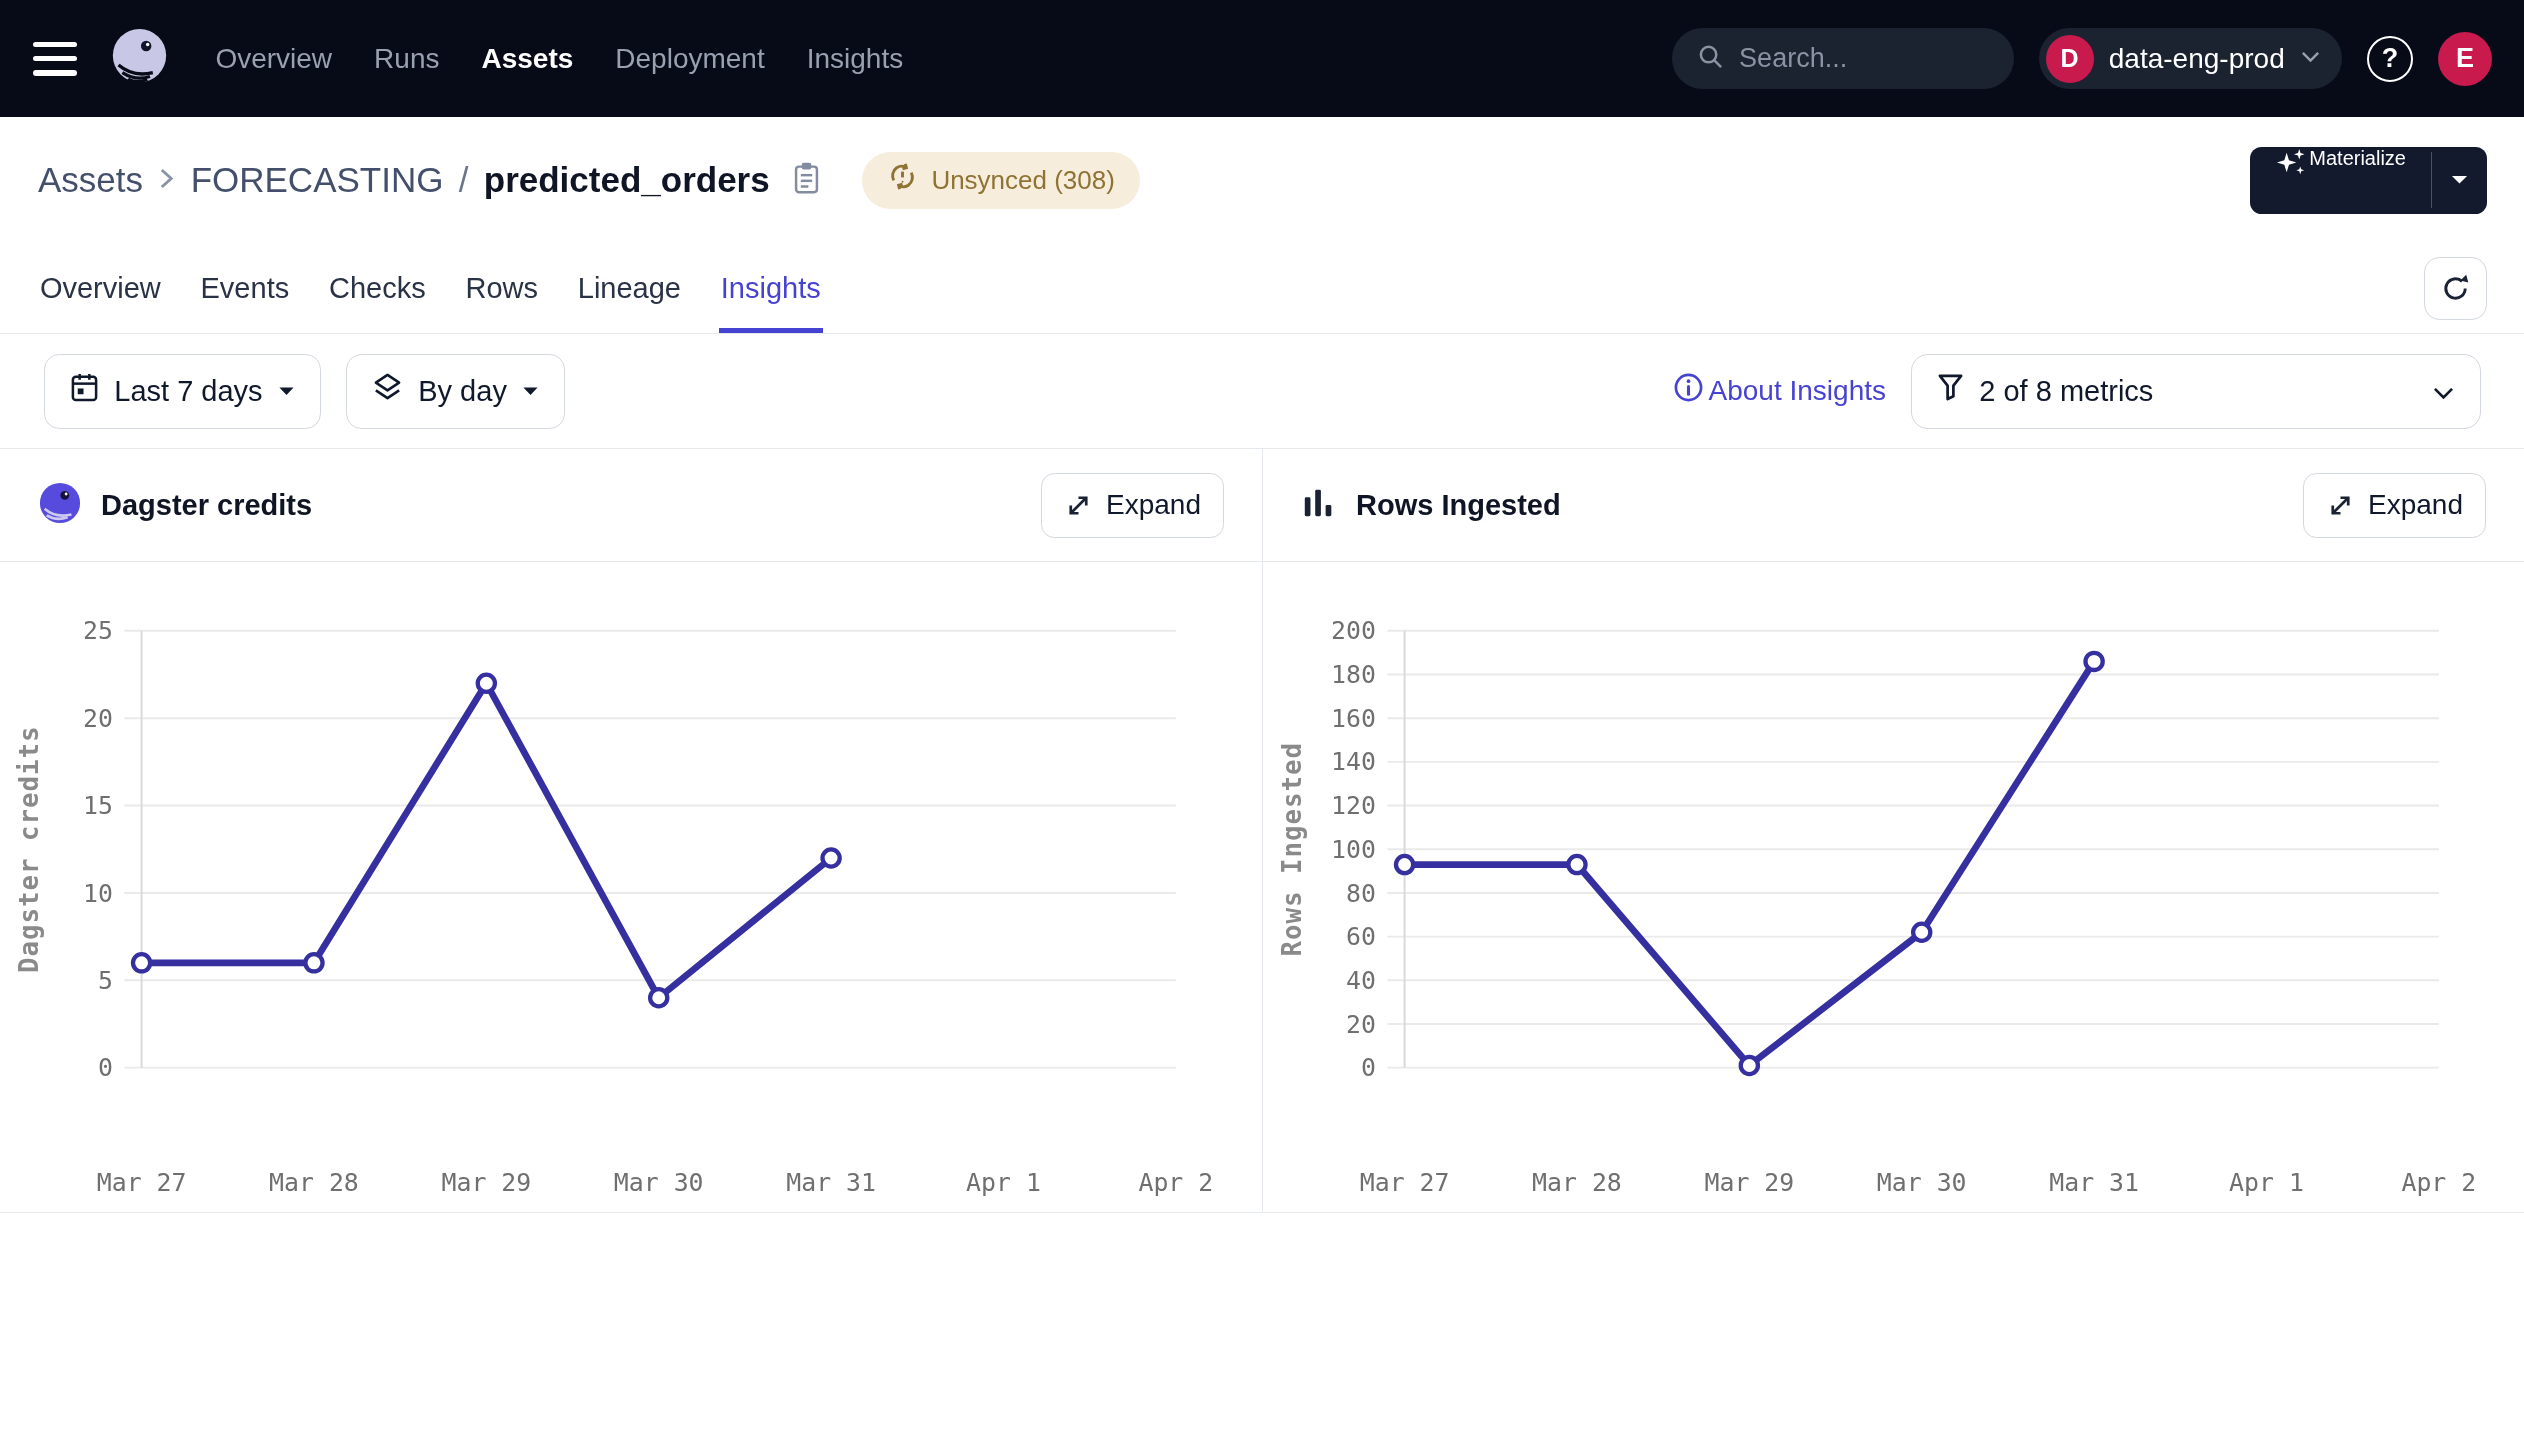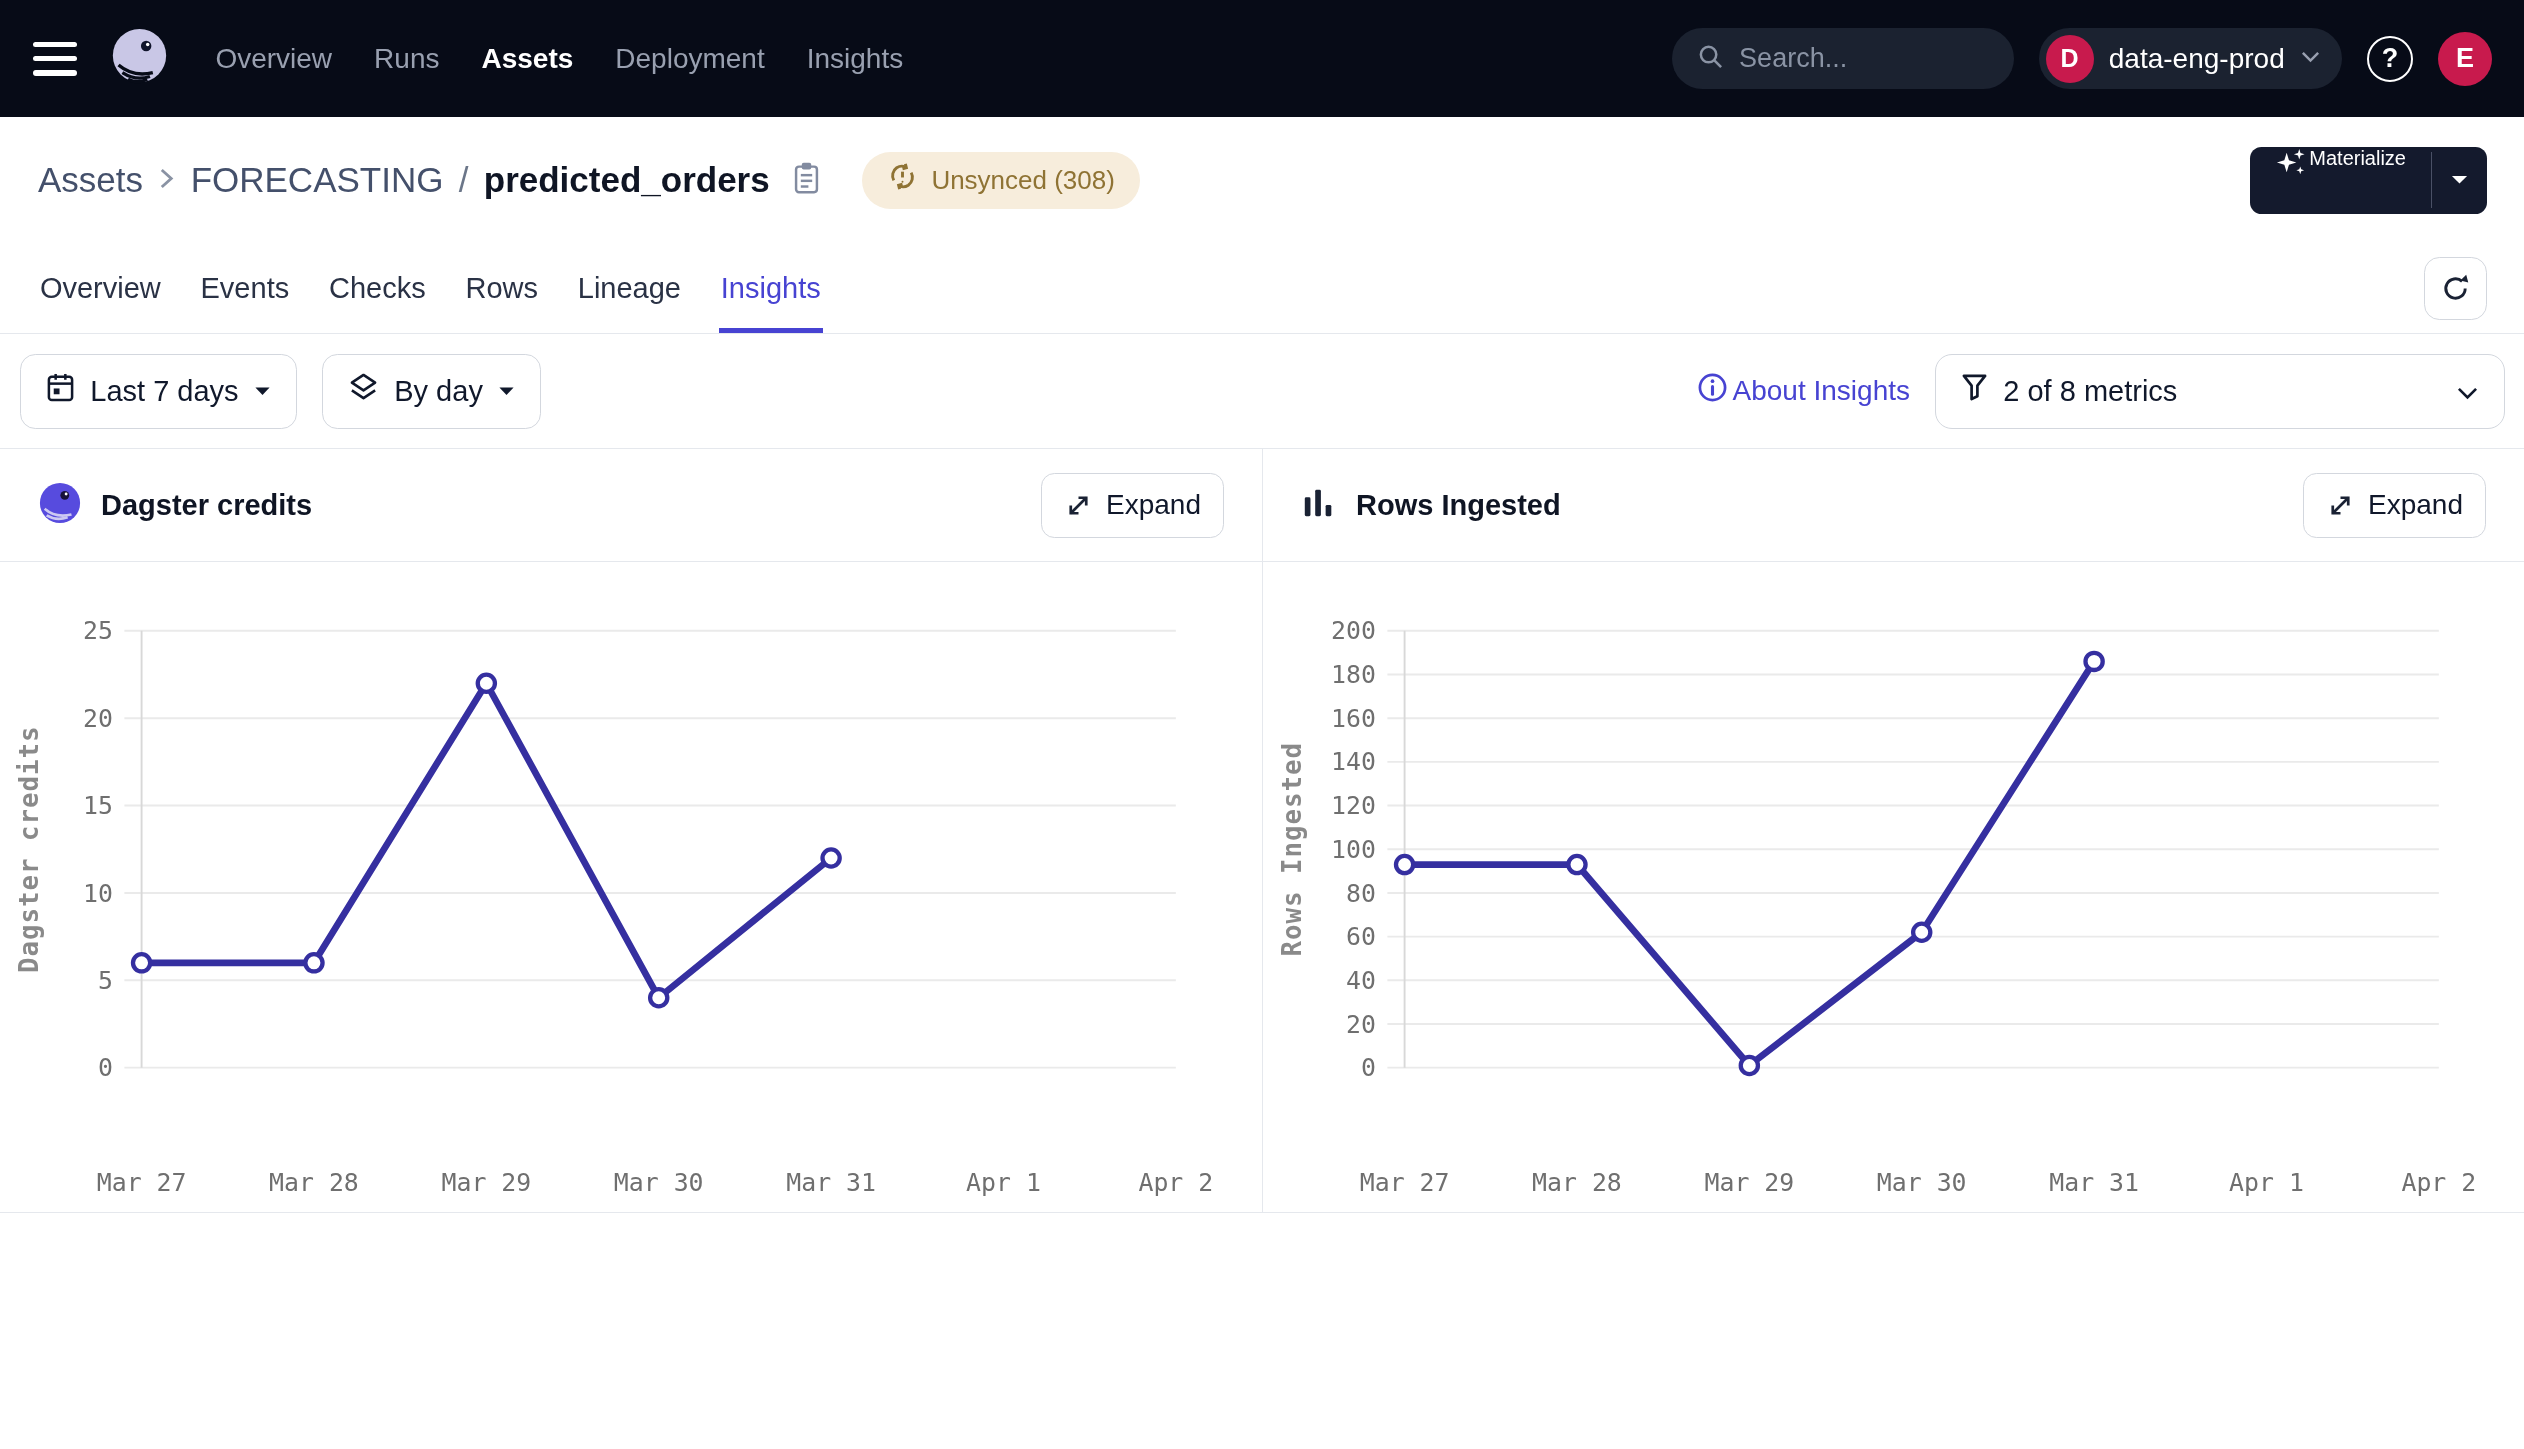--- a/index.html
+++ b/index.html
@@ -36,21 +36,21 @@
   .mat-divider { width:1px; background:#4A5066; margin:5.7px 0; }
   .mat-caret { width:55px; display:flex; align-items:center; justify-content:center; cursor:pointer; }
 
   
   .tabs-row { height:91px; display:flex; align-items:stretch; padding:0 38px; border-bottom:1.9px solid #E5E8ED; }
   .tab { display:flex; align-items:center; font-size:29px; color:#2A3245; margin-right:36px; border-top:5.7px solid transparent; border-bottom:5.7px solid transparent; cursor:pointer; padding:0 1.9px; }
   .tab.active { color:#4743D2; border-bottom-color:#4743D2; }
   .refresh-btn { margin-left:auto; align-self:center; width:63px; height:63px; border-radius:15.3px; border:1.9px solid #D3D7DE; background:#fff; display:flex; align-items:center; justify-content:center; cursor:pointer; }
 
   
-  .filter-row { height:115px; display:flex; align-items:center; padding:0 20px; gap:25px; border-bottom:1.9px solid #E5E8ED; }
+  .filter-row { height:115px; display:flex; align-items:center; padding:0 44px; gap:25px; border-bottom:1.9px solid #E5E8ED; }
   .filter-btn { height:75px; border-radius:15.3px; border:1.9px solid #D3D7DE; background:#fff; display:flex; align-items:center; gap:15.3px; padding:0 25px; font-size:29px; color:#10182B; cursor:pointer; font-family:"Liberation Sans",sans-serif; }
   .about-link { margin-left:auto; display:flex; align-items:center; gap:5px; color:#4743D2; font-size:28px; cursor:pointer; }
   .metrics-select { width:570px; height:75px; border-radius:17px; border:1.9px solid #D3D7DE; background:#fff; display:flex; align-items:center; gap:15.3px; padding:0 25px; font-size:29px; color:#10182B; cursor:pointer; }
   .metrics-select .sel-caret { margin-left:auto; }
 
   
   .charts { display:flex; border-bottom:1.9px solid #E5E8ED; }
   .chart-card { width:1262px; }
   .chart-card + .chart-card { border-left:1.9px solid #E5E8ED; }
   .chart-head { height:113px; display:flex; align-items:center; padding:0 38px; border-bottom:1.9px solid #E5E8ED; }

